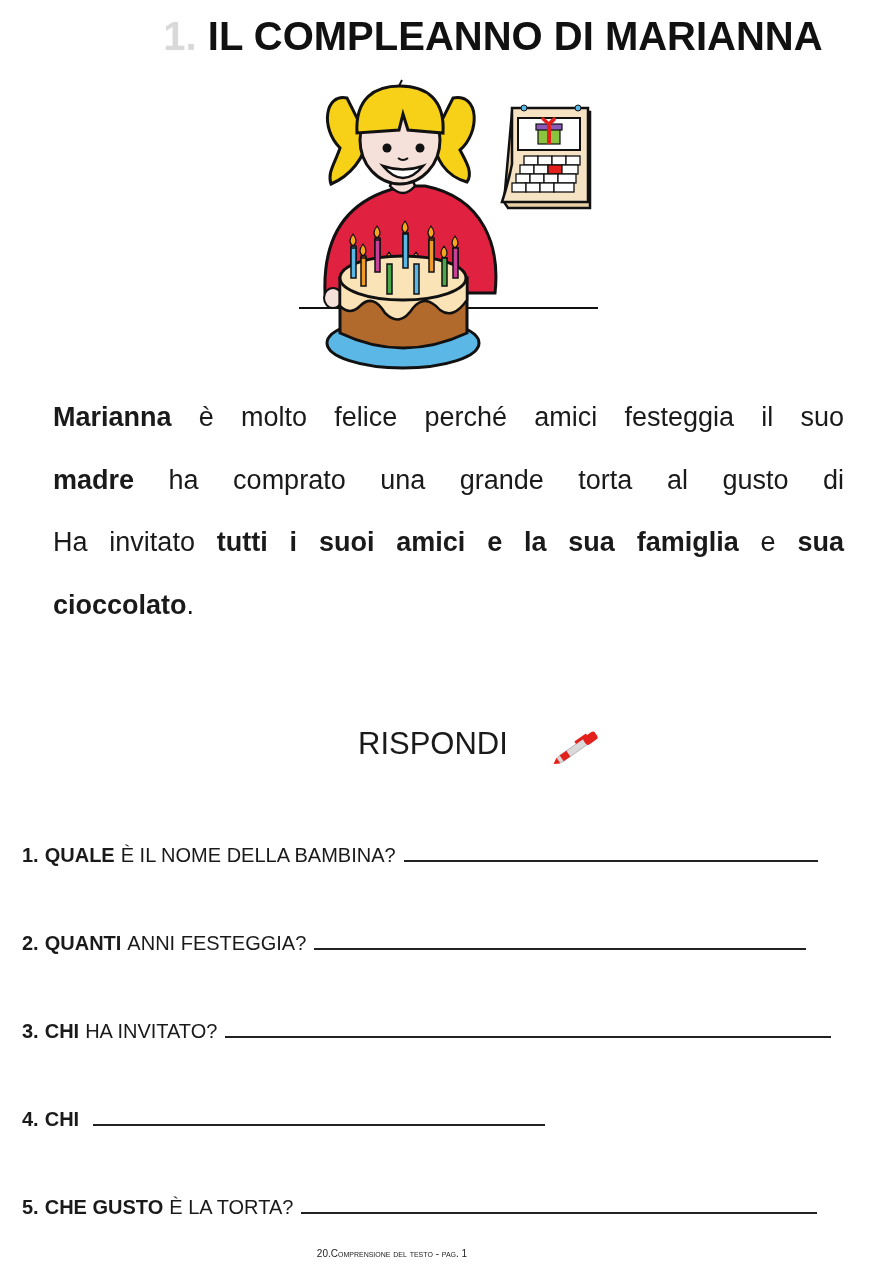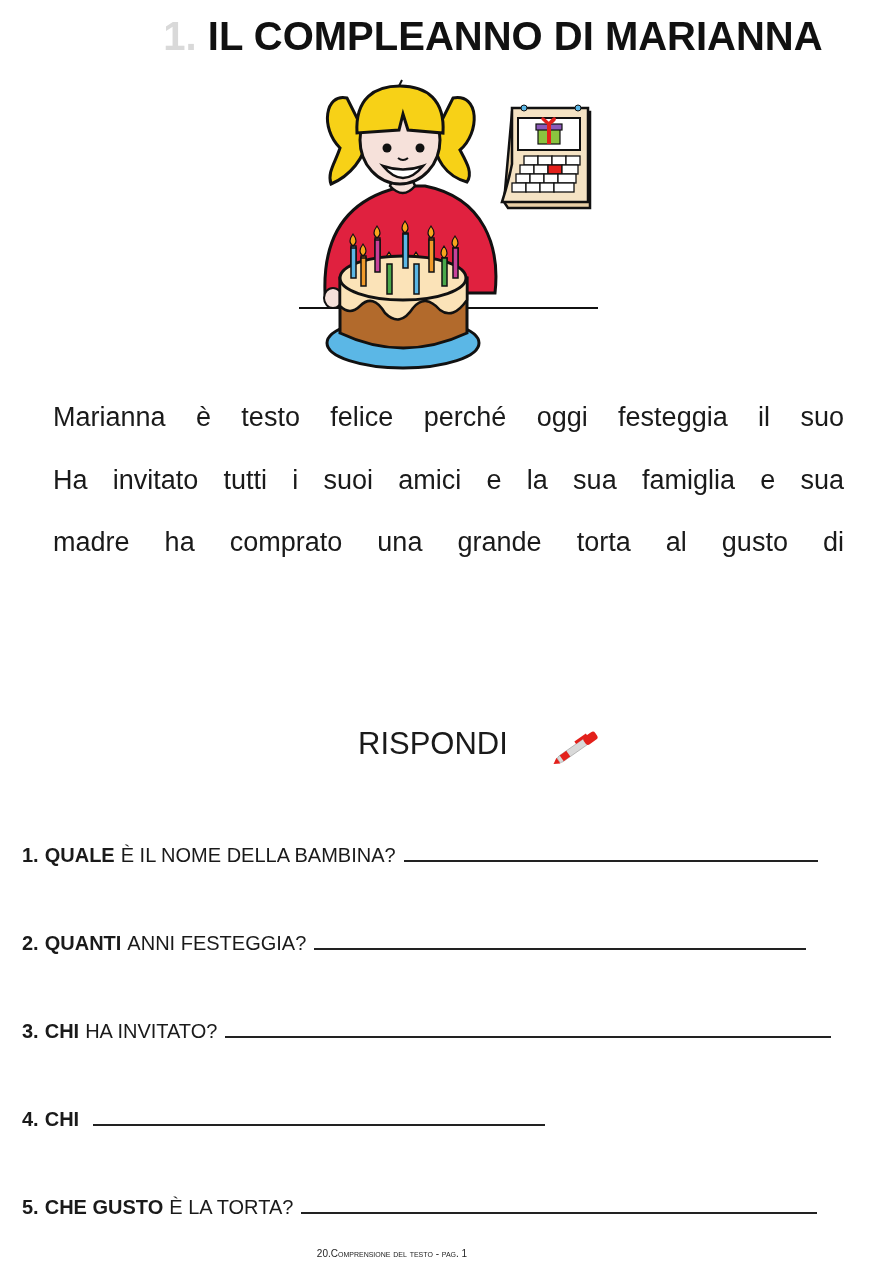--- a/index.html
+++ b/index.html
@@ -6,21 +6,21 @@
   body { width: 894px; height: 1280px; position: relative; overflow: hidden;
          font-family: "Liberation Sans", "DejaVu Sans", sans-serif; color: #1a1a1a; }
   .title { position: absolute; top: 14px; left: 0; width: 894px; text-align: center;
            font-size: 40px; font-weight: bold; letter-spacing: 0px; white-space: nowrap; margin-left: 46px; }
   .title .num { color: #d9d9d9; font-weight: bold; }
   .title .txt { color: #111; }
   .illustration { position: absolute; left: 295px; top: 78px; width: 310px; height: 295px; }
   .calendar { position: absolute; left: 498px; top: 104px; width: 96px; height: 108px; }
   .story { position: absolute; left: 53px; top: 386px; width: 791px; font-size: 27px; line-height: 62.5px; }
   .story p { margin: 0; text-align: justify; text-align-last: left; }
-  .story b { font-weight: normal; }
+  .story b { font-weight: bold; }
   .line-just { text-align: justify; text-align-last: justify !important; }
   .rispondi { position: absolute; top: 726px; left: 358px; font-size: 31px; font-weight: normal; white-space: nowrap; }
   .pen { position: absolute; left: 548px; top: 727px; width: 58px; height: 40px; }
   .q { position: absolute; left: 22px; font-size: 20px; white-space: nowrap; display: flex; align-items: baseline; }
   .q .n { font-weight: bold; margin-right: 6px; }
   .q .k { font-weight: bold; margin-right: 6px; }
   .q .blank { display: inline-block; border-bottom: 2px solid #222; height: 20px; margin-left: 8px; }
   .footer { position: absolute; top: 1248px; left: 0; width: 784px; text-align: center; font-size: 10px; color: #222; }
   .footer .sc { font-variant: small-caps; }
 </style>
@@ -124,23 +124,24 @@
       <rect x="46" y="70" width="14" height="9"></rect>
       <rect x="60" y="70" width="18" height="9"></rect>
     <rect x="14" y="79" width="14" height="9"></rect>
       <rect x="28" y="79" width="14" height="9"></rect>
       <rect x="42" y="79" width="14" height="9"></rect>
       <rect x="56" y="79" width="20" height="9"></rect>
   </g>
 </svg>
 
 <div class="story">
-  <p class="line-just"><b>Marianna</b><span> è testo felice perché oggi festeggia il suo</span></p>
+  <p class="line-just"><b>Marianna</b><span> è molto felice perché amici festeggia il suo</span></p>
+  <p class="line-just"><b>madre</b><span> ha comprato una grande torta al gusto di</span></p>
   <p class="line-just"><span>Ha invitato </span><b>tutti i suoi amici e la sua famiglia</b><span> e </span><b>sua</b></p>
-  <p class="line-just"><b>madre</b><span> ha comprato una grande torta al gusto di</span></p>
+  <p><b>cioccolato</b><span>.</span></p>
 </div>
 
 <div class="rispondi">RISPONDI</div>
 <svg class="pen" viewBox="0 0 58 40" xmlns="http://www.w3.org/2000/svg">
   <g transform="rotate(-35 29 20)">
     <rect x="6" y="17" width="42" height="7" rx="3" fill="#d9d9d9" stroke="#b0b0b0" stroke-width="0.8"></rect>
     <rect x="38" y="16" width="14" height="9" rx="3" fill="#e3201b"></rect>
     <rect x="10" y="17" width="8" height="7" fill="#e3201b"></rect>
     <path d="M6,17 L0,20.5 L6,24 Z" fill="#e3201b"></path>
     <rect x="30" y="14" width="14" height="3" fill="#e3201b"></rect>

